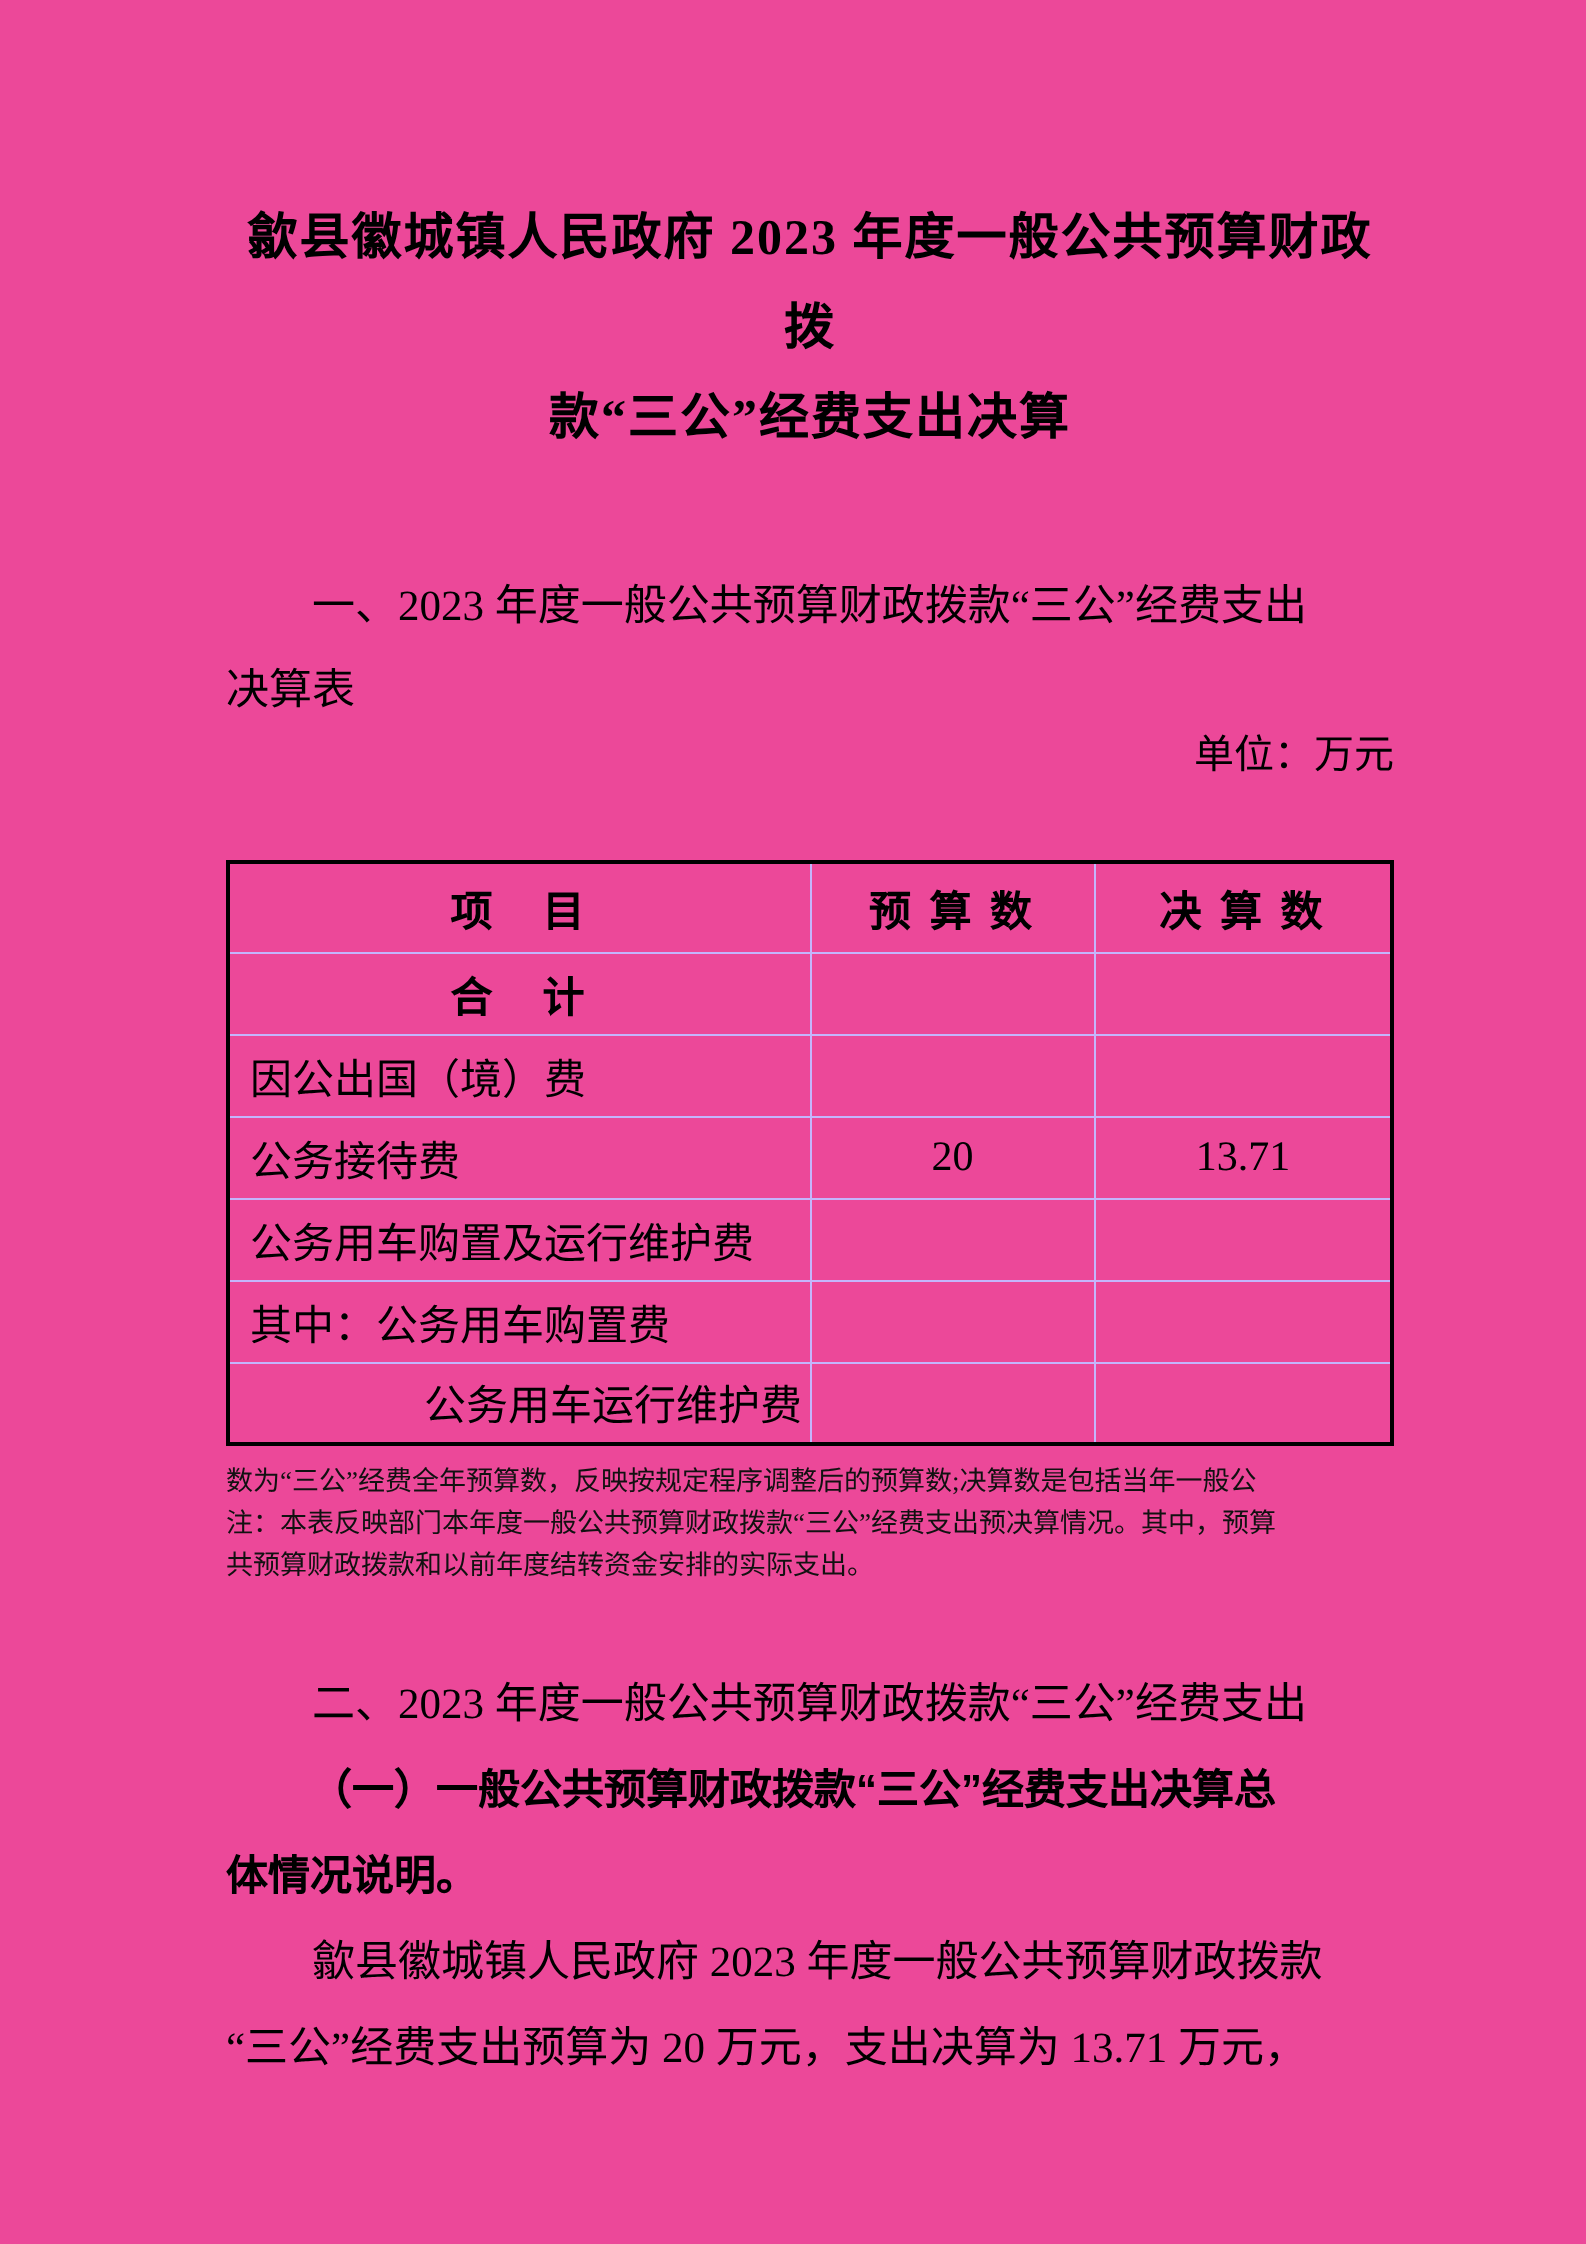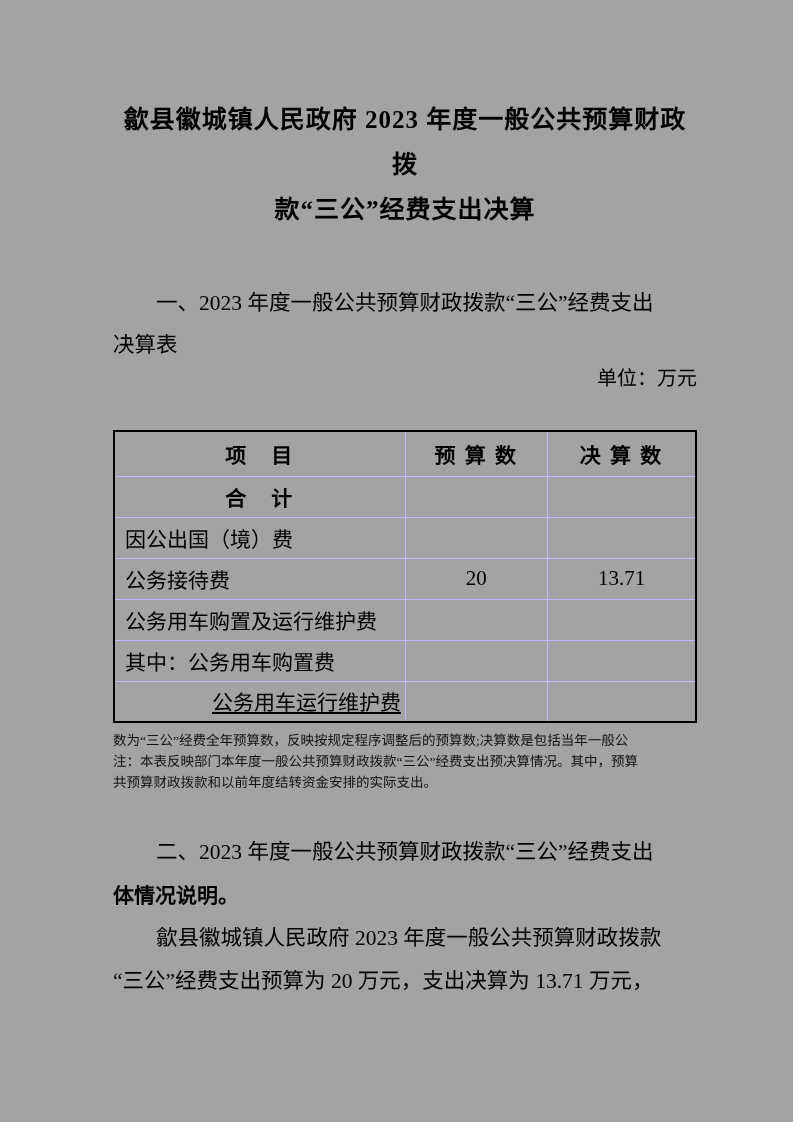--- a/index.html
+++ b/index.html
@@ -1,21 +1,21 @@
 <!DOCTYPE html>
 <html lang="zh-CN"><head>
 <meta charset="utf-8">
 <style>
   * { margin:0; padding:0; box-sizing:border-box; }
   html,body { background:#ffffff; }
   .page {
     position:relative;
     width:793px; height:1122px;
     margin:0 auto;
-    background:#a3a3a3;
+    background:#ec4899;
     color:#000000;
     font-family:"Liberation Serif","DejaVu Serif",serif;
     padding:97px 96px 0 113px;
     overflow:hidden;
   }
   
   .doc-title { text-align:center; font-size:25px; font-weight:bold; line-height:45px; letter-spacing:1px; }
   .doc-title .tline { display:block; }
   
   .sec1 { margin-top:50px; font-size:21.5px; line-height:42px; }
@@ -37,21 +37,21 @@
   }
   table.fin th { height:45px; font-weight:600; text-align:center; letter-spacing:2px; }
   table.fin td { height:41px; }
   col.c-item  { width:50%; }
   col.c-budget{ width:24.5%; }
   col.c-final { width:25.5%; }
   td.item-cell { text-align:left; padding-left:10px; }
   td.num-cell  { text-align:center; }
   tr.row-total td.item-cell { text-align:center; padding-left:0; font-weight:600; letter-spacing:2px; }
   td.ind1 { }
-  td.ind2 { padding-left:97px;text-decoration:underline; }
+  td.ind2 { padding-left:97px; }
   
   .note { margin-top:7px; font-size:13.5px; line-height:21px; color:#111111; }
   
   .sec2 { margin-top:38px; font-size:21.5px; line-height:43px; }
   .bold-head { font-weight:bold; font-family:"Liberation Sans","DejaVu Sans",sans-serif; font-size:21px; }
 </style>
 </head>
 <body>
 
 <div class="page">
@@ -116,18 +116,19 @@
   </table>
 
   <div class="note">
     <span class="line">数为“三公”经费全年预算数，反映按规定程序调整后的预算数;决算数是包括当年一般公</span>
     <span class="line">注：本表反映部门本年度一般公共预算财政拨款“三公”经费支出预决算情况。其中，预算</span>
     <span class="line">共预算财政拨款和以前年度结转资金安排的实际支出。</span>
   </div>
 
   <div class="sec2">
     <span class="line indent">二、2023 年度一般公共预算财政拨款“三公”经费支出</span>
+    <span class="line indent bold-head">（一）一般公共预算财政拨款“三公”经费支出决算总</span>
     <span class="line bold-head">体情况说明。</span>
     <span class="line indent">歙县徽城镇人民政府 2023 年度一般公共预算财政拨款</span>
     <span class="line">“三公”经费支出预算为 20 万元，支出决算为 13.71 万元，</span>
   </div>
 
 </div>
 
 </body></html>

